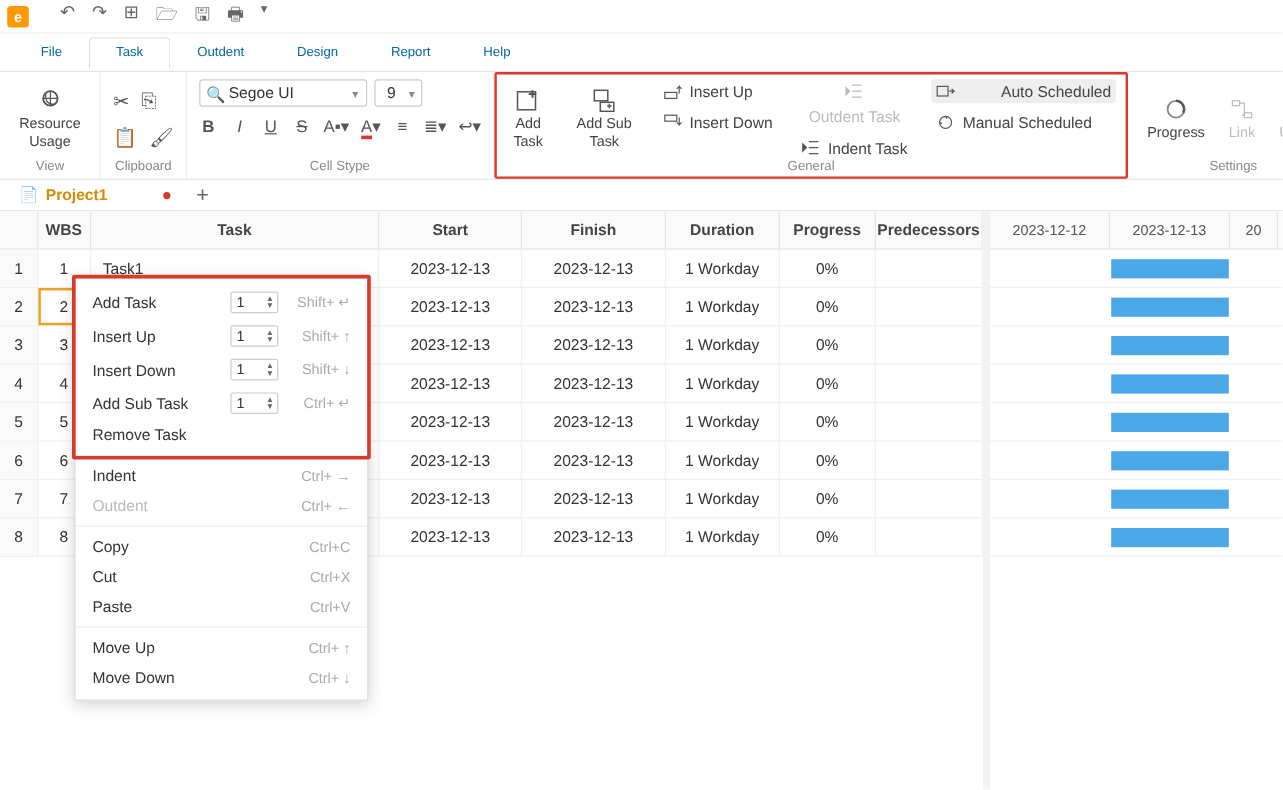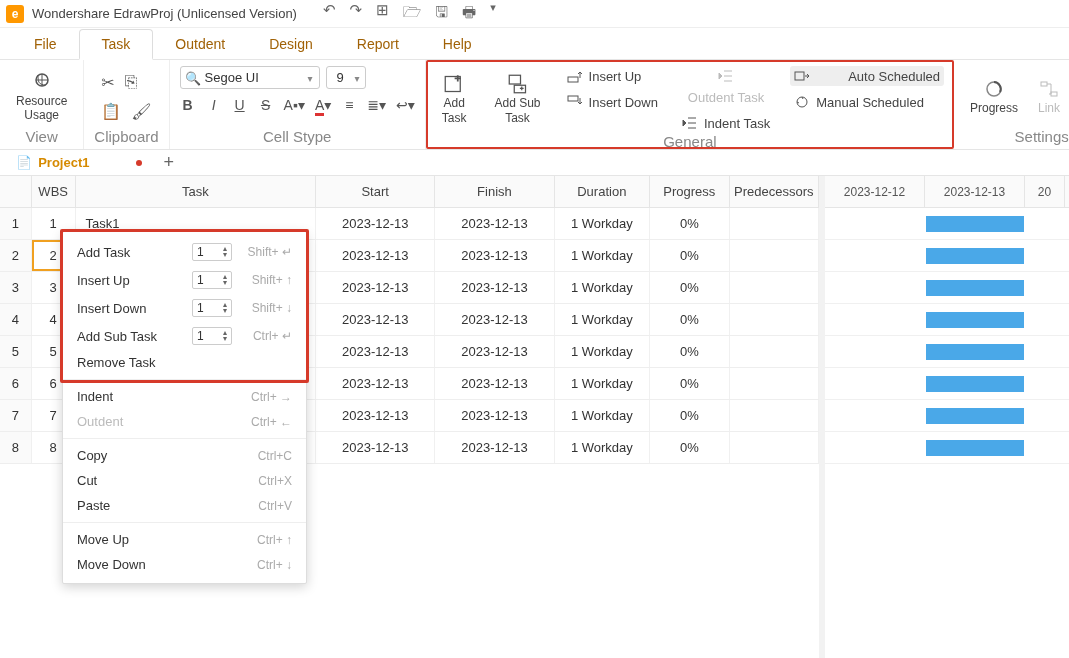--- a/index.html
+++ b/index.html
@@ -3,26 +3,26 @@
 <meta charset="utf-8">
 <style>
 * { box-sizing: border-box; margin: 0; padding: 0; font-family: "Segoe UI", Arial, sans-serif; }
 body { background: #fff; font-size: 13px; color: #333; overflow: hidden; width: 1069px; height: 658px; }
 .titlebar { display: flex; align-items: center; height: 28px; padding: 0 6px; gap: 8px; border-bottom: 1px solid #eee; }
 .app-logo { width: 18px; height: 18px; background: #ff9800; border-radius: 3px; display: flex; align-items: center; justify-content: center; color: #fff; font-weight: bold; font-size: 12px; }
 .app-title { font-size: 13px; color: #444; }
 .title-tools { margin-left: 18px; display: flex; gap: 14px; color: #666; font-size: 15px; }
 .title-tools span { cursor: pointer; }
 .menubar { display: flex; height: 32px; align-items: center; padding: 0 12px; border-bottom: 1px solid #e5e5e5; }
-.menu-item { padding: 6px 22px; cursor: pointer; font-size: 14px; color: #a16207; }
+.menu-item { padding: 6px 22px; cursor: pointer; font-size: 11px; color: #0369a1; }
 .menu-item.active { background: #fff; border: 1px solid #ddd; border-bottom: 2px solid #fff; border-radius: 4px 4px 0 0; font-weight: 500; position: relative; top: 1px; }
 .ribbon { display: flex; height: 90px; border-bottom: 1px solid #e5e5e5; }
 .ribbon-group { display: flex; flex-direction: column; align-items: center; justify-content: space-between; padding: 6px 10px 2px; border-right: 1px solid #eee; }
 .ribbon-group-body { flex: 1; display: flex; align-items: center; gap: 8px; }
-.ribbon-group-label { font-size: 15px; color: #888; padding-bottom: 2px; }
+.ribbon-group-label { font-size: 11px; color: #888; padding-bottom: 2px; }
 .big-btn { display: flex; flex-direction: column; align-items: center; justify-content: center; gap: 2px; cursor: pointer; padding: 2px 6px; font-size: 12px; color: #444; text-align: center; line-height: 1.2; }
 .big-btn svg, .big-btn .ico { width: 20px; height: 20px; }
 .small-btns { display: flex; gap: 10px; }
 .small-btns span { cursor: pointer; font-size: 16px; color: #555; }
 .font-row { display: flex; gap: 6px; align-items: center; }
 .font-select { border: 1px solid #ccc; border-radius: 3px; padding: 3px 24px 3px 24px; font-size: 13px; position: relative; min-width: 140px; background: #fff; }
 .font-select .mag { position: absolute; left: 5px; top: 4px; color: #888; font-size: 13px; }
 .font-select .dd { position: absolute; right: 6px; top: 6px; color: #888; font-size: 10px; }
 .num-select { border: 1px solid #ccc; border-radius: 3px; padding: 3px 18px 3px 10px; font-size: 13px; position: relative; min-width: 40px; }
 .num-select .dd { position: absolute; right: 5px; top: 6px; font-size: 10px; color: #888; }
@@ -35,21 +35,21 @@
 .gbtn.disabled { color: #bbb; flex-direction: column; }
 .gbtn.on { background: #eee; border-radius: 3px; gap: 38px; }
 .gico { width: 16px; height: 16px; display: inline-flex; }
 .settings-group { margin-left: auto; }
 .proj-tabs { display: flex; align-items: center; height: 26px; border-bottom: 1px solid #e5e5e5; padding-left: 6px; }
 .proj-tab { display: flex; gap: 6px; align-items: center; padding: 3px 10px; font-size: 13px; color: #d68a00; font-weight: 600; }
 .proj-tab .dot { width: 6px; height: 6px; background: #d63a2a; border-radius: 50%; margin-left: 40px; }
 .proj-add { margin-left: 12px; font-size: 18px; color: #666; cursor: pointer; }
 .workarea { display: flex; height: calc(658px - 28px - 32px - 90px - 26px); }
 .grid { flex: 0 0 825px; border-right: 6px solid #f2f2f2; overflow: hidden; position: relative; }
-.grid-head { display: flex; height: 32px; background: #fafafa; border-bottom: 1px solid #e5e5e5; }
+.grid-head { display: flex; height: 32px; background: #fafafa; border-bottom: 1px solid #e5e5e5; font-weight: bold; }
 .grid-head .gh { display: flex; align-items: center; justify-content: center; border-right: 1px solid #e5e5e5; font-size: 13px; color: #444; }
 .rownum-col { width: 32px; }
 .wbs-col { width: 44px; }
 .task-col { width: 242px; }
 .start-col { width: 120px; }
 .finish-col { width: 120px; }
 .dur-col { width: 96px; }
 .prog-col { width: 80px; }
 .pred-col { width: 90px; }
 .grid-body .grow { display: flex; height: 32px; border-bottom: 1px solid #eee; align-items: center; }
@@ -70,21 +70,20 @@
 .ctx-row .spin { width: 40px; border: 1px solid #ccc; border-radius: 2px; padding: 1px 4px; font-size: 12px; display: flex; align-items: center; justify-content: space-between; }
 .ctx-row .spin .arrs { display: flex; flex-direction: column; line-height: 6px; font-size: 8px; color: #666; }
 .ctx-row .hk { color: #aaa; font-size: 12px; min-width: 52px; text-align: right; }
 .ctx-sep { height: 1px; background: #eee; margin: 4px 0; }
 </style>
 </head>
 <body>
 
 <div class="titlebar">
   <div class="app-logo">e</div>
-  <div class="app-title">Wondershare EdrawProj (Unlicensed Version)</div>
   <div class="title-tools">
     <span>↶</span>
     <span>↷</span>
     <span>⊞</span>
     <span>🗁</span>
     <span>🖫</span>
     <span>🖶</span>
     <span style="font-size:11px">▾</span>
   </div>
 </div>

